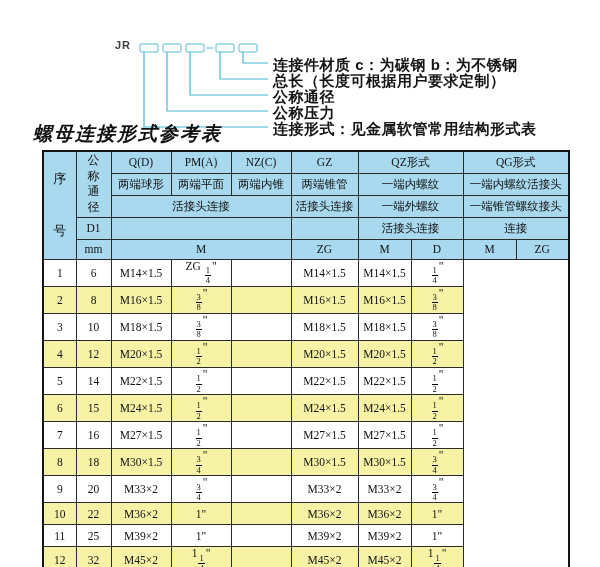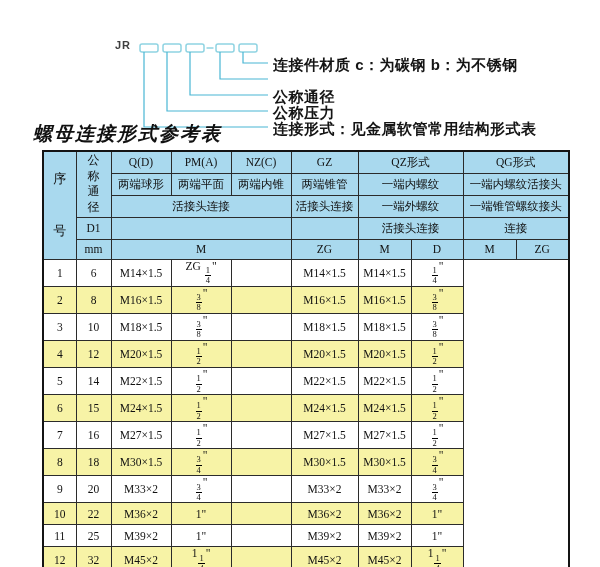--- a/index.html
+++ b/index.html
@@ -60,20 +60,21 @@
       <rect x="239" y="44" width="18" height="8" rx="2" fill="#ffffff" stroke="#8FD3E2" stroke-width="1.5"></rect>
 
       <path d="M243,52 L243,63 L268,63" fill="none" stroke="#49B6D4" stroke-width="1.2"></path>
       <path d="M220,52 L220,79 L268,79" fill="none" stroke="#49B6D4" stroke-width="1.2"></path>
       <path d="M190,52 L190,95 L268,95" fill="none" stroke="#49B6D4" stroke-width="1.2"></path>
       <path d="M167,52 L167,111 L268,111" fill="none" stroke="#49B6D4" stroke-width="1.2"></path>
       <path d="M144,52 L144,127 L268,127" fill="none" stroke="#49B6D4" stroke-width="1.2"></path>
     </svg>
     <div class="dg-prefix">JR</div>
     <div class="dg-label" style="top:56px">连接件材质  c：为碳钢  b：为不锈钢</div>
+    <div class="dg-label" style="top:72px">总长（长度可根据用户要求定制）</div>
     <div class="dg-label" style="top:88px">公称通径</div>
     <div class="dg-label" style="top:104px">公称压力</div>
     <div class="dg-label" style="top:120px">连接形式：见金属软管常用结构形式表</div>
   </div>
 
   <h2 class="tbl-title">螺母连接形式参考表</h2>
 
   <table class="ref">
     <colgroup>
       <col style="width:33px">

